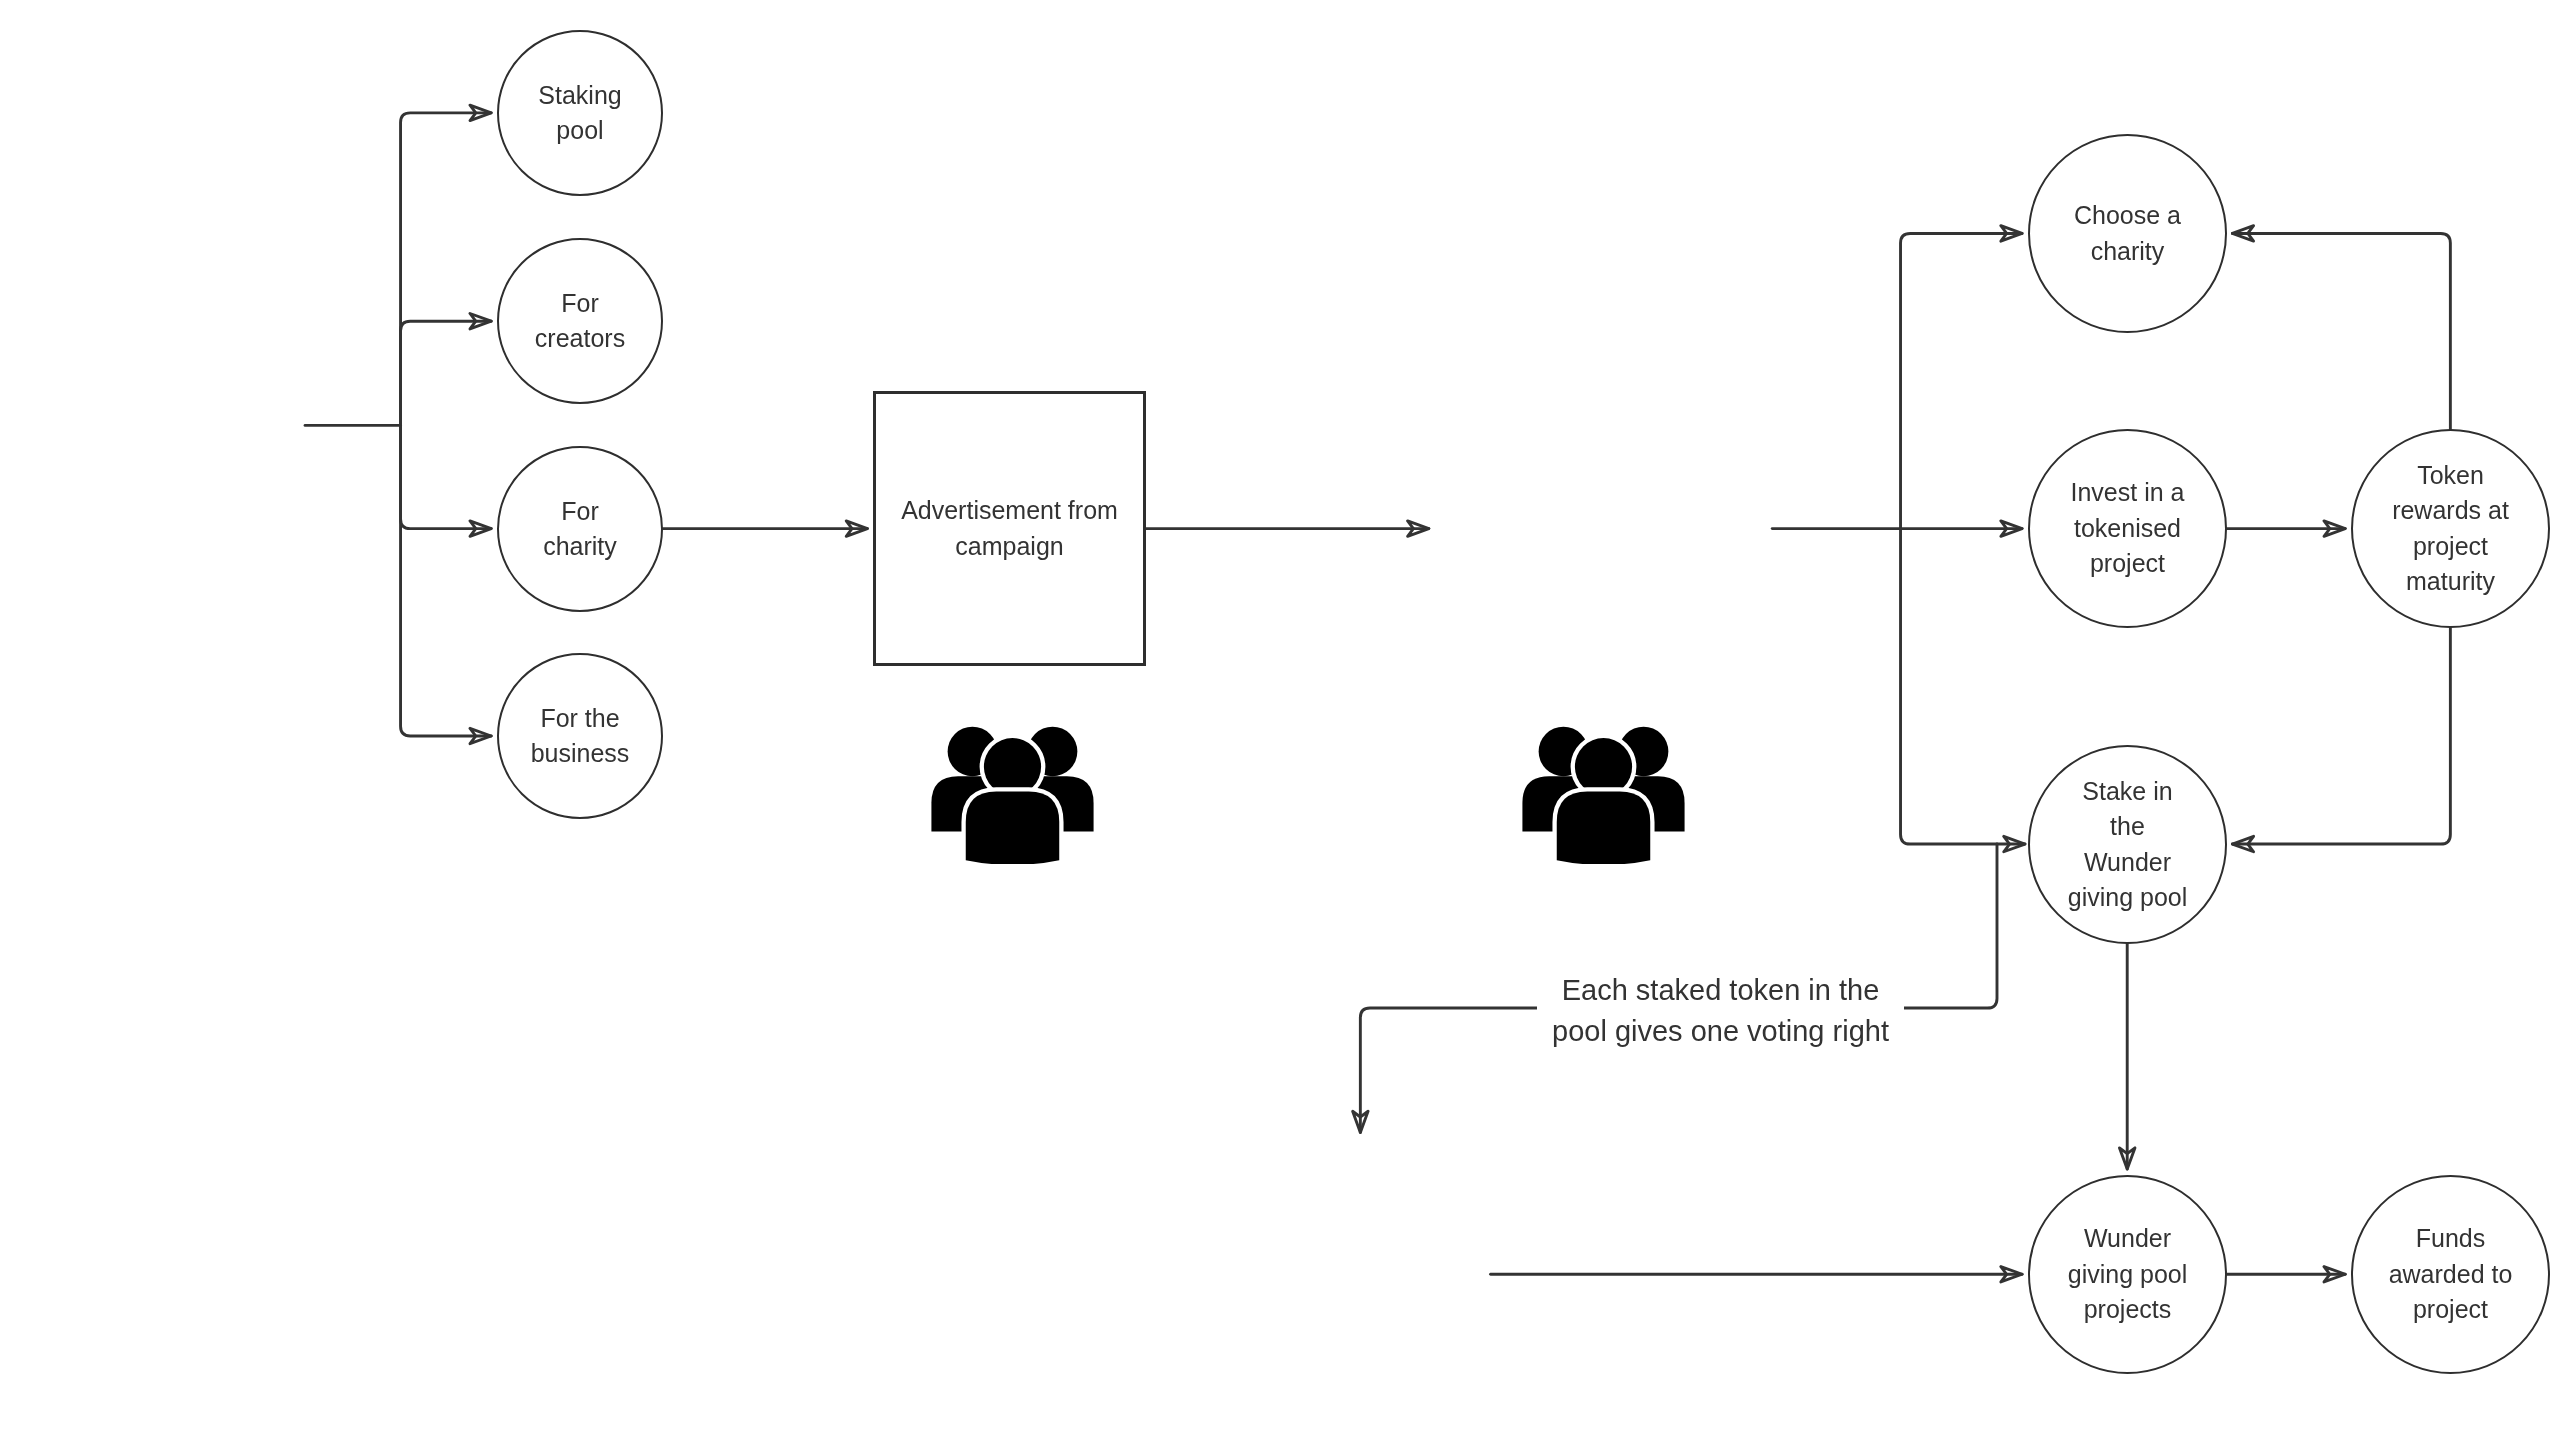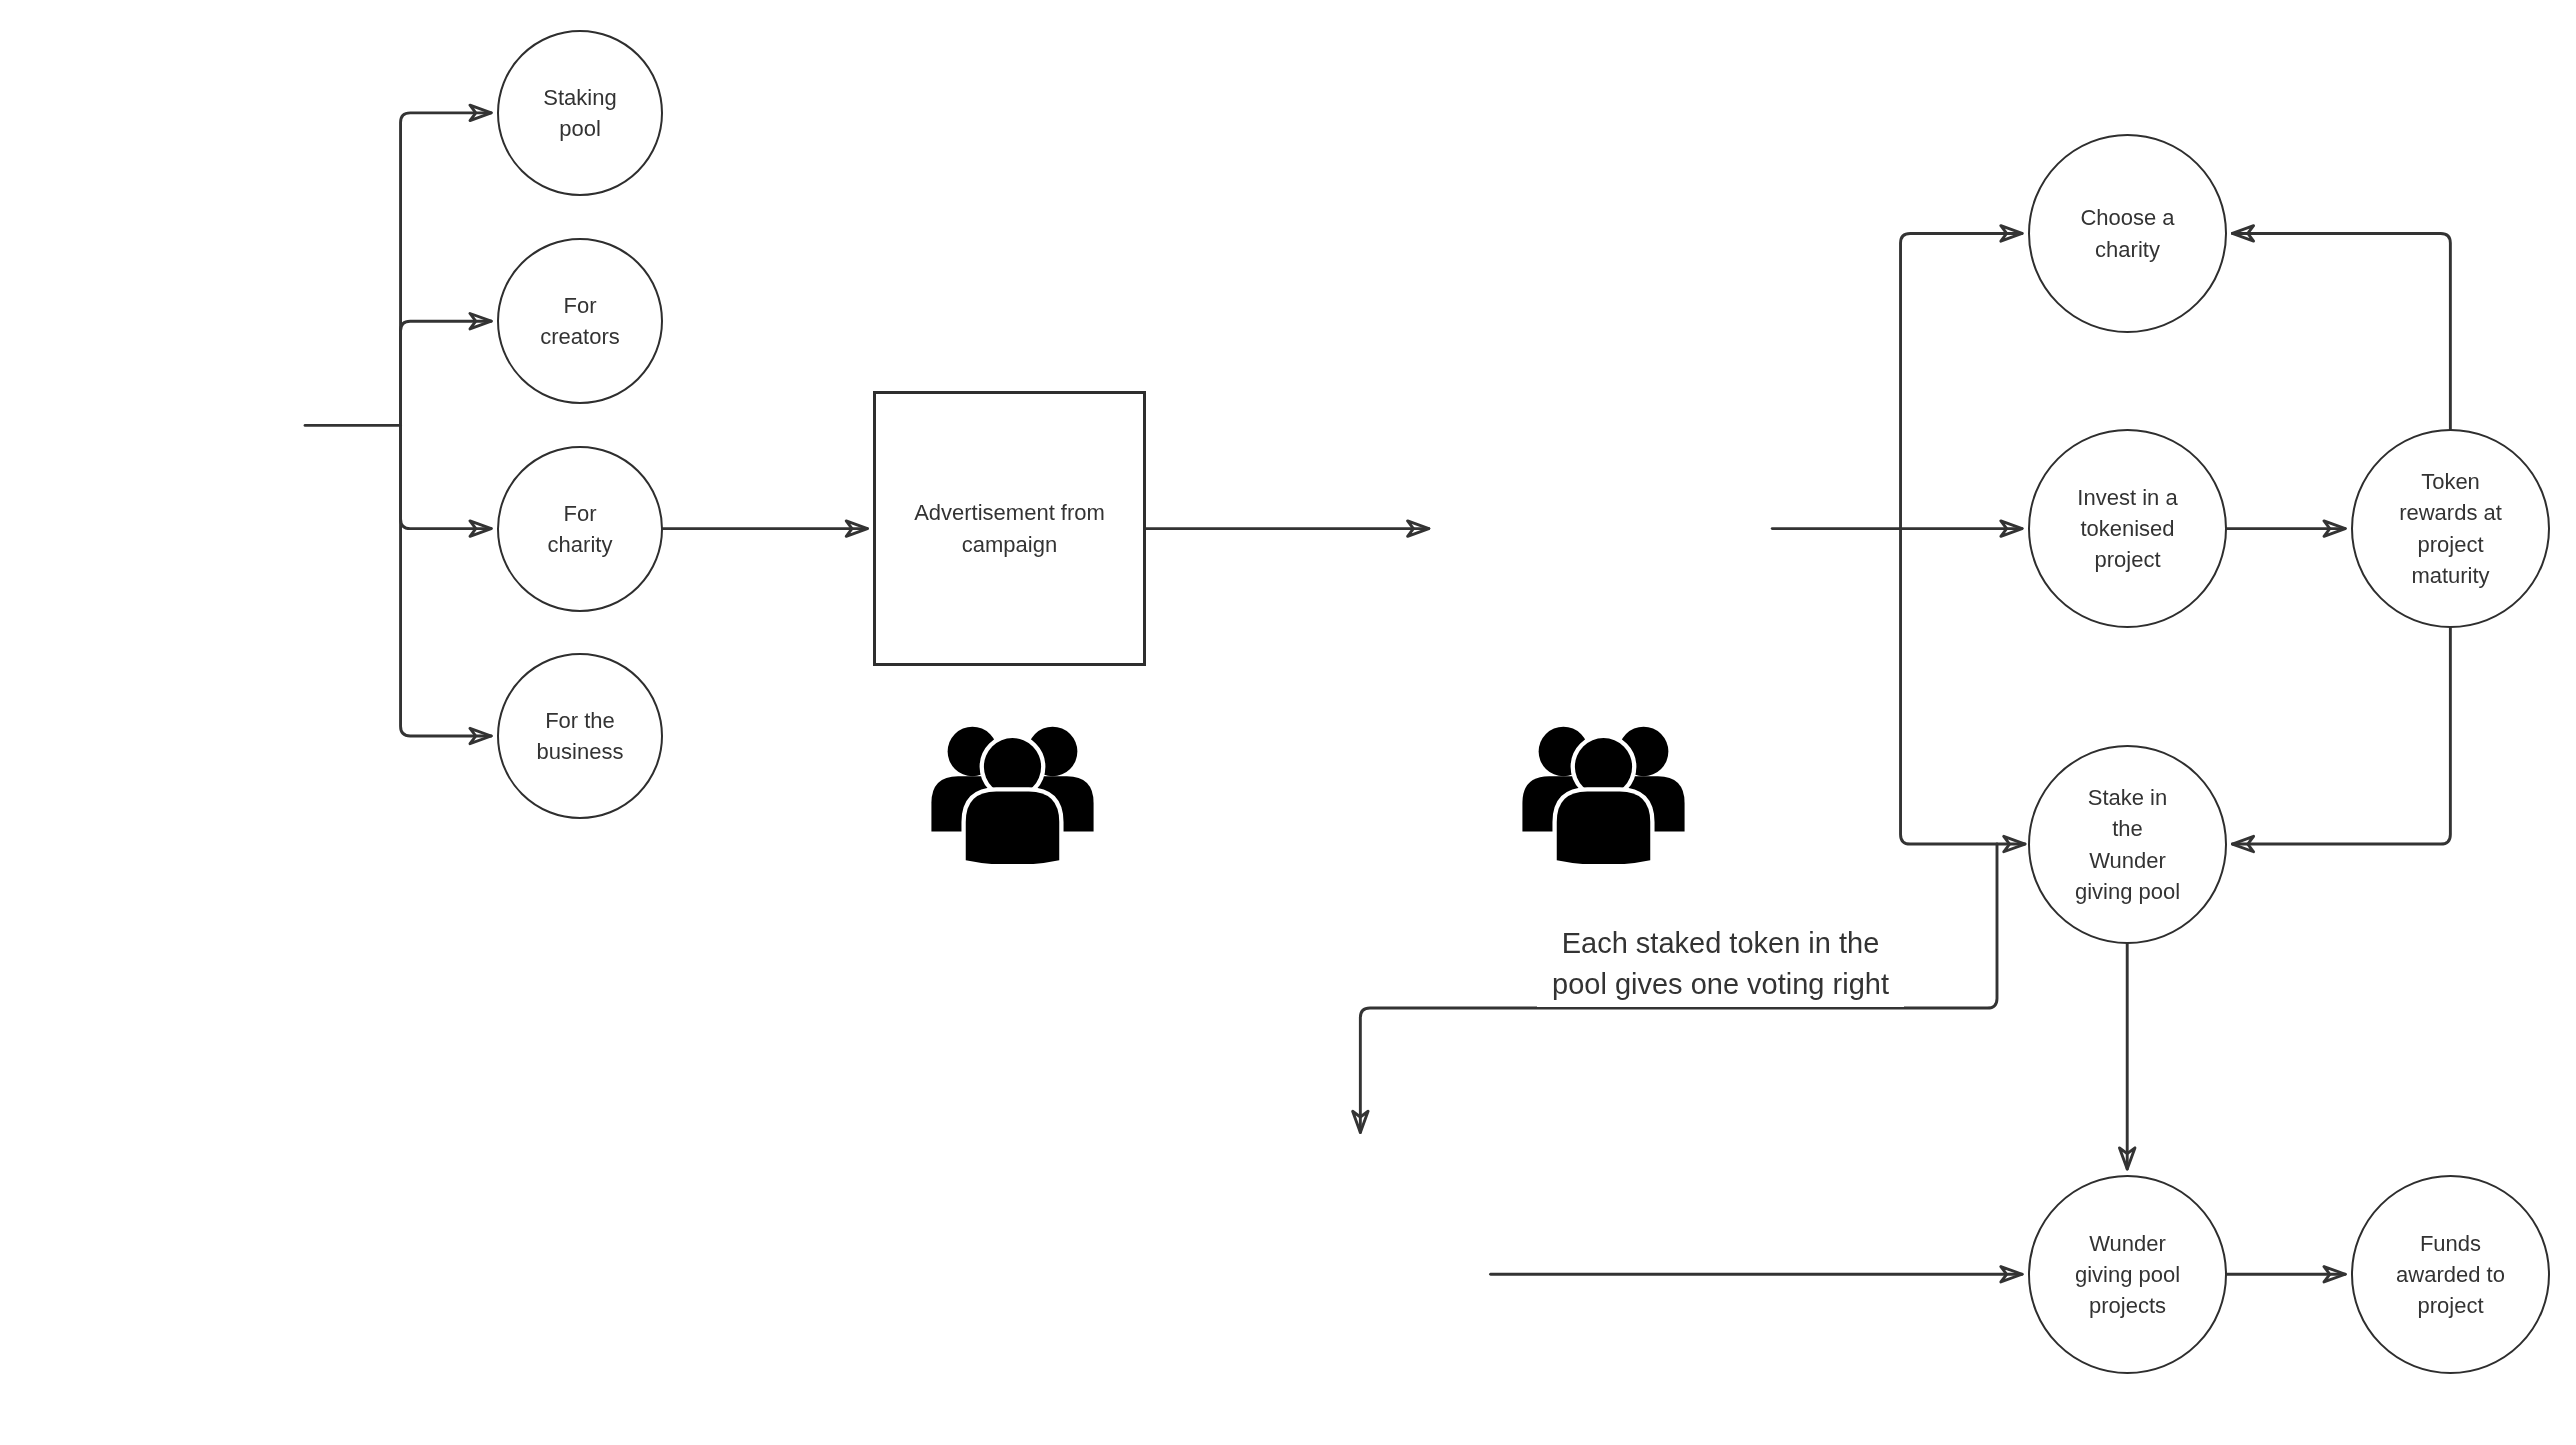--- a/index.html
+++ b/index.html
@@ -5,26 +5,26 @@
   html,body{margin:0;padding:0;background:#ffffff;}
   body{width:2576px;height:1445px;overflow:hidden;font-family:"Liberation Sans",sans-serif;}
   .canvas{position:relative;width:2576px;height:1445px;background:#ffffff;}
   .edges{position:absolute;left:0;top:0;width:2576px;height:1445px;}
   .edges path{stroke:#333333;stroke-width:3;fill:none;stroke-linejoin:round;stroke-linecap:round;}
   .node{
     position:absolute;box-sizing:border-box;
     border:2.9px solid #2e2e2e;background:#ffffff;
     display:flex;align-items:center;justify-content:center;
     text-align:center;color:#333333;
-    font-size:22px;line-height:1.42;white-space:pre-line;
+    font-size:25px;line-height:1.42;white-space:pre-line;
   }
   .ellipse{border-radius:50%;}
   .rect{border-width:3.9px;}
   .edge-label{
-    position:absolute;left:1537px;top:921px;width:367px;
+    position:absolute;left:1537px;top:968px;width:367px;
     background:#ffffff;text-align:center;color:#333333;
     font-size:29px;line-height:1.42;white-space:pre-line;padding:1.9px 0;
   }
   .icon{position:absolute;width:183px;height:145px;}
 </style>
 </head>
 <body>
 
 <div class="canvas">
 

